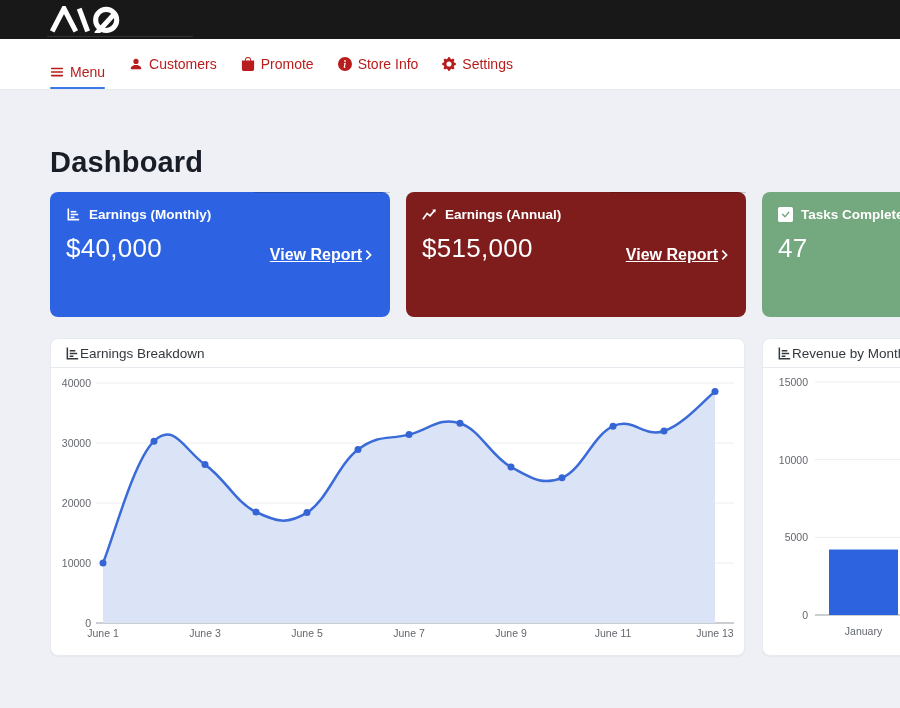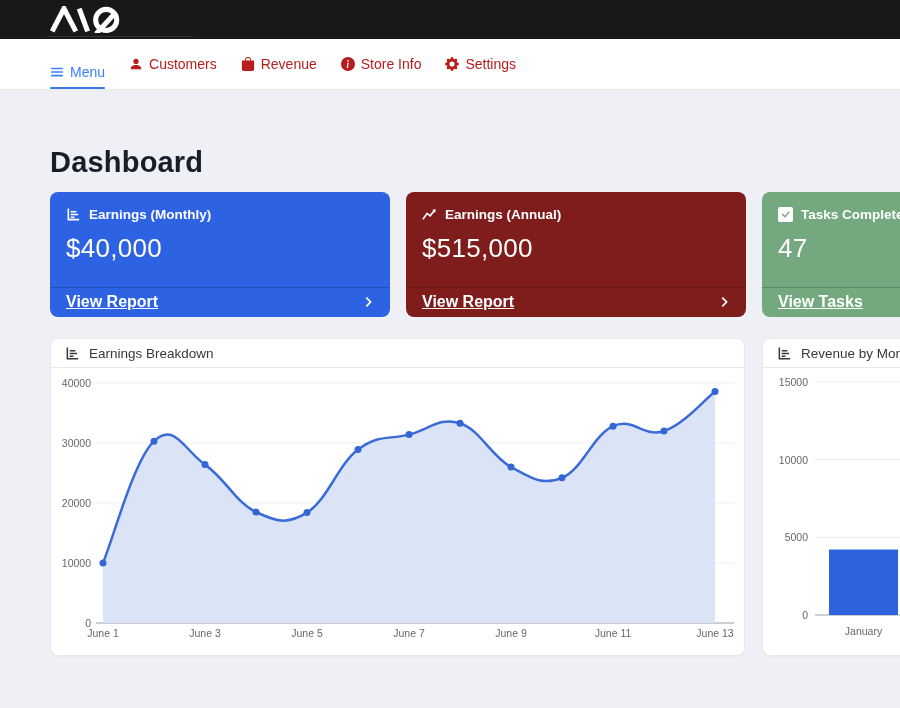--- a/index.html
+++ b/index.html
@@ -8,39 +8,39 @@
     font-family:"Liberation Sans","DejaVu Sans",sans-serif;
     background:#eef0f5; color:#212529;
   }
   
   .topbar { height:39px; background:#181818; display:flex; align-items:center; padding-left:48px; position:relative; }
   .topbar .logo-underline { position:absolute; left:47px; top:36px; width:146px; height:1px; background:#343434; }
   
   .navbar { height:51px; background:#fff; display:flex; align-items:stretch; padding-left:50px; gap:24px; border-bottom:1px solid #e8eaee; }
   .nav-item { position:relative; display:flex; align-items:center; gap:6px; font-size:14px; color:#b91c1c; cursor:pointer; white-space:nowrap; }
   .nav-item svg { display:block; }
-  .nav-item.active { color:#3b82f6;margin-top:15px; }
+  .nav-item.active { color:#b91c1c;margin-top:15px; }
   .nav-item.active::after { content:""; position:absolute; left:0; right:0; bottom:0; height:2px; background:#3b78e8; border-radius:1px; }
   
   .content { padding-left:50px; }
   h1.page-title { font-size:29px; font-weight:600; color:#191d26; margin:55px 0 8px; line-height:34px; letter-spacing:0.2px; }
   .cards-row { display:flex; gap:16px; margin-top:13px; }
-  .stat-card { flex:none; width:340px; height:125px; border-radius:8px; color:#fff; display:flex; flex-direction:column; }
+  .stat-card { flex:none; width:340px; height:125px; border-radius:8px; color:#fff; display:flex; flex-direction:row; }
   .stat-body { flex:1; padding:15px 16px 0; }
   .stat-head { display:flex; align-items:center; gap:8px; font-size:13.5px; font-weight:700; }
   .stat-head svg { display:block; }
   .stat-value { font-size:26px; font-weight:400; margin-top:11px; letter-spacing:0.3px; }
   .stat-footer { border-top:1px solid rgba(0,0,0,0.18); padding:5px 16px 6px; display:flex; justify-content:space-between; align-items:center; cursor:pointer; }
   .stat-link { font-size:16px; font-weight:700; text-decoration:underline; color:#fff; }
   
   .charts-row { display:flex; gap:17px; margin-top:21px; }
   .chart-card { flex:none; background:#fff; border:1px solid #e7eaee; border-radius:8px; box-shadow:0 1px 2px rgba(0,0,0,0.04); overflow:hidden; }
   .chart-card.left { width:695px; height:318px; }
   .chart-card.right { width:420px; height:318px; }
-  .chart-head { display:flex; align-items:center; gap:9px; height:29px; padding:0 14px; border-bottom:1px solid #e7eaee; font-size:13.5px; color:#33383e; }
+  .chart-head { display:flex; align-items:center; height:29px; padding:0 14px; border-bottom:1px solid #e7eaee; font-size:13.5px; color:#33383e; }
   .chart-head svg { display:block; }
   svg.chart { display:block; font-family:"Liberation Sans","DejaVu Sans",sans-serif; }
 </style>
 </head>
 <body>
 
 <header class="topbar">
   <svg width="86" height="27" viewBox="0 0 100 32" aria-label="AIQ">
     <g stroke="#fff" stroke-width="6" fill="none">
       <path d="M4 30 L18 3 L32 30"></path>
@@ -64,21 +64,21 @@
   <div class="nav-item">
     <svg width="14" height="14" viewBox="0 0 16 16" fill="currentColor">
       <path d="M3 14s-1 0-1-1 1-4 6-4 6 3 6 4-1 1-1 1H3zm5-6a3 3 0 1 0 0-6 3 3 0 0 0 0 6z"></path>
     </svg>
     <span>Customers</span>
   </div>
   <div class="nav-item">
     <svg width="14" height="14" viewBox="0 0 16 16" fill="currentColor">
       <path d="M8 1a2.5 2.5 0 0 1 2.5 2.5V4h-5v-.5A2.5 2.5 0 0 1 8 1zm3.5 3v-.5a3.5 3.5 0 1 0-7 0V4H1v10a2 2 0 0 0 2 2h10a2 2 0 0 0 2-2V4h-3.5z"></path>
     </svg>
-    <span>Revenue</span>
+    <span>Promote</span>
   </div>
   <div class="nav-item">
     <svg width="14" height="14" viewBox="0 0 16 16" fill="currentColor">
       <path d="M8 16A8 8 0 1 0 8 0a8 8 0 0 0 0 16zm.93-9.412-1 4.705c-.07.34.029.533.304.533.194 0 .487-.07.686-.246l-.088.416c-.287.346-.92.598-1.465.598-.703 0-1.002-.422-.808-1.319l.738-3.468c.064-.293.006-.399-.287-.47l-.451-.081.082-.381 2.29-.287zM8 5.5a1 1 0 1 1 0-2 1 1 0 0 1 0 2z"></path>
     </svg>
     <span>Store Info</span>
   </div>
   <div class="nav-item">
     <svg width="14" height="14" viewBox="0 0 16 16" fill="currentColor">
       <path d="M9.405 1.05c-.413-1.4-2.397-1.4-2.81 0l-.1.34a1.464 1.464 0 0 1-2.105.872l-.31-.17c-1.283-.698-2.686.705-1.987 1.987l.169.311c.446.82.023 1.841-.872 2.105l-.34.1c-1.4.413-1.4 2.397 0 2.81l.34.1a1.464 1.464 0 0 1 .872 2.105l-.17.31c-.698 1.283.705 2.686 1.987 1.987l.311-.169a1.464 1.464 0 0 1 2.105.872l.1.34c.413 1.4 2.397 1.4 2.81 0l.1-.34a1.464 1.464 0 0 1 2.105-.872l.31.17c1.283.698 2.686-.705 1.987-1.987l-.169-.311a1.464 1.464 0 0 1 .872-2.105l.34-.1c1.4-.413 1.4-2.397 0-2.81l-.34-.1a1.464 1.464 0 0 1-.872-2.105l.17-.31c.698-1.283-.705-2.686-1.987-1.987l-.311.169a1.464 1.464 0 0 1-2.105-.872l-.1-.34zM8 10.93a2.929 2.929 0 1 1 0-5.86 2.929 2.929 0 0 1 0 5.858z"></path>

